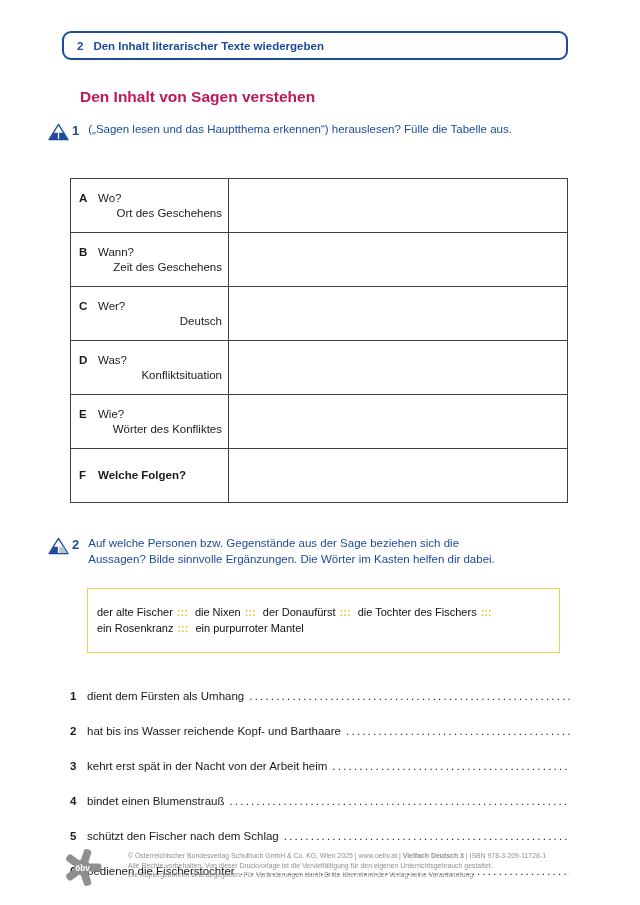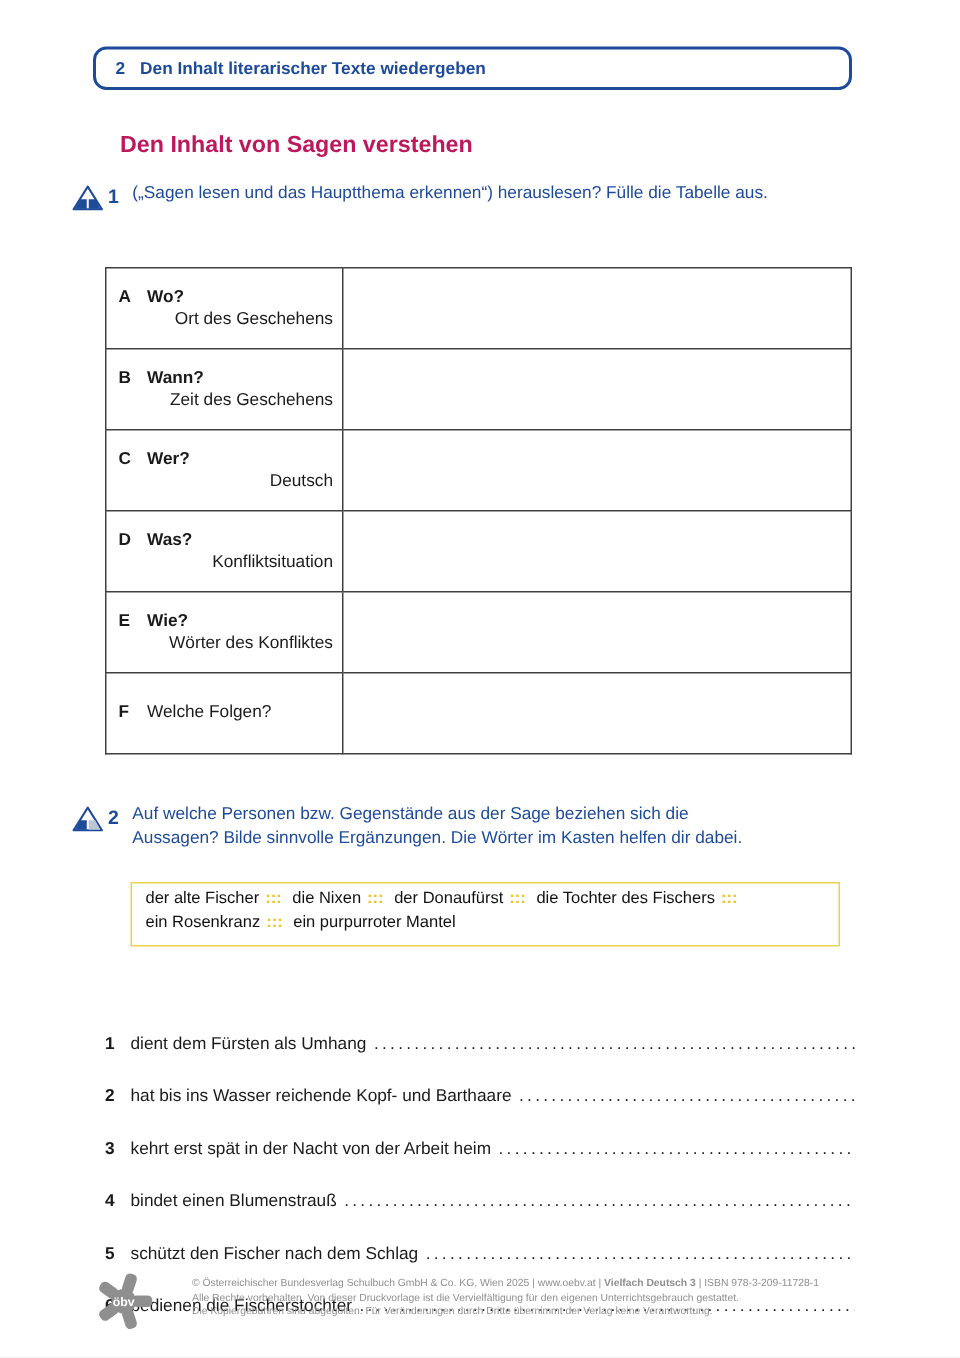--- a/index.html
+++ b/index.html
@@ -26,26 +26,26 @@
   .t-icon { flex:none; margin-top:1px; }
   .t-num { flex:none; color:#1d4a99; font-weight:bold; font-size:13px; margin:0 9px 0 3px; line-height:17px; }
   .t-text { color:#1d4a99; font-size:11.5px; line-height:15.5px; }
   
   .w-table { position:absolute; left:70px; top:178px; width:498px; border-collapse:collapse; table-layout:fixed; }
   .w-table td { border:1px solid #404040; height:54px; vertical-align:middle; background:#fff; }
   .w-label { width:158px; padding:4px 6px 4px 8px; }
   .w-answer { }
   .w-grid { display:grid; grid-template-columns:16px auto; column-gap:3px; font-size:11.5px; line-height:14.5px; }
   .w-letter { font-weight:bold; }
-  .w-q { font-weight:bold; }
+  .w-q { font-weight:normal; }
   .w-sub { grid-column:2; font-weight:normal;text-align:right; }
   
   .word-box {
     position:absolute; left:87px; top:588px; width:473px; min-height:43px;
-    border:1.5px solid #e9d34b; padding:3px 9px; font-size:11px; line-height:15.5px; color:#111;
+    border:1.5px solid #e9d34b; padding:16px 9px; font-size:11px; line-height:15.5px; color:#111;
   }
   .word { white-space:nowrap; }
   .sep { color:#eec21a; font-weight:bold; margin:0 4px; }
   
   .fill-list { position:absolute; left:70px; top:648px; width:500px; }
   .fill-item { display:flex; align-items:baseline; height:35px; font-size:11.5px; }
   .f-num { font-weight:bold; flex:none; width:17px; }
   .f-text { flex:none; white-space:nowrap;margin-top:42px; }
   .leader { flex:1 1 auto; overflow:hidden; white-space:nowrap; letter-spacing:2.2px; margin-left:5px; color:#1a1a1a; }
   
@@ -135,21 +135,21 @@
               <span class="w-sub">Wörter des Konfliktes</span>
             </div>
           </td>
           <td class="w-answer"></td>
         </tr>
 
         <tr class="w-row">
           <td class="w-label">
             <div class="w-grid">
               <span class="w-letter">F</span>
-              <span class="w-q" style="font-weight: normal;">Welche Folgen?</span>
+              <span class="w-q" style="font-weight: bold;">Welche Folgen?</span>
 
             </div>
           </td>
           <td class="w-answer"></td>
         </tr>
 
     </tbody>
   </table>
 
   <div class="task task2">

